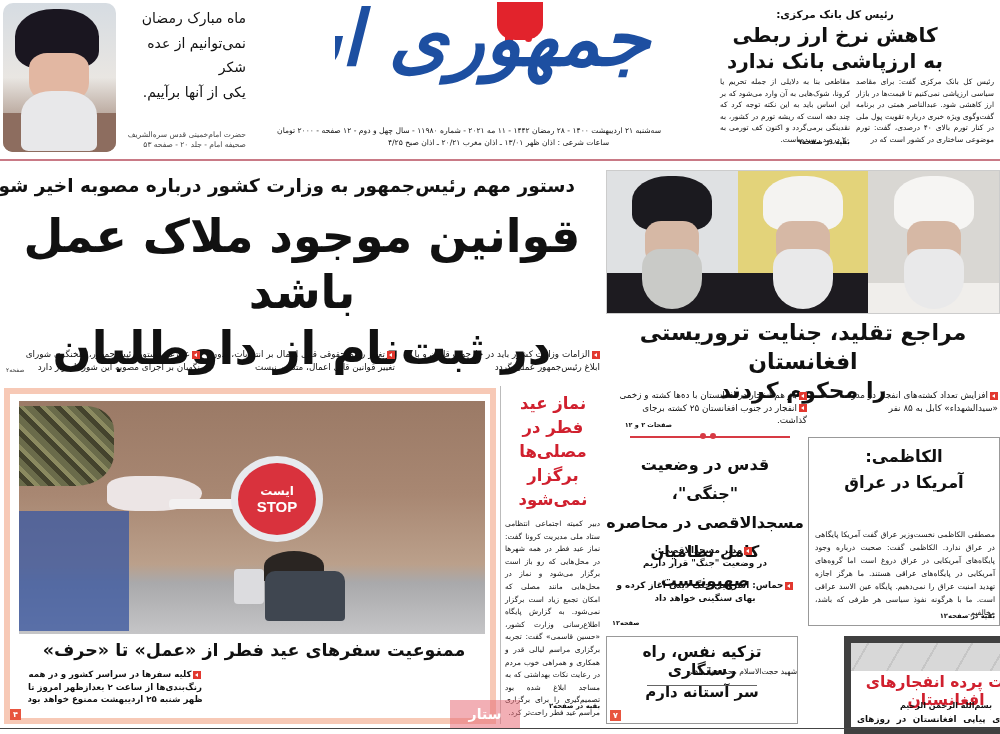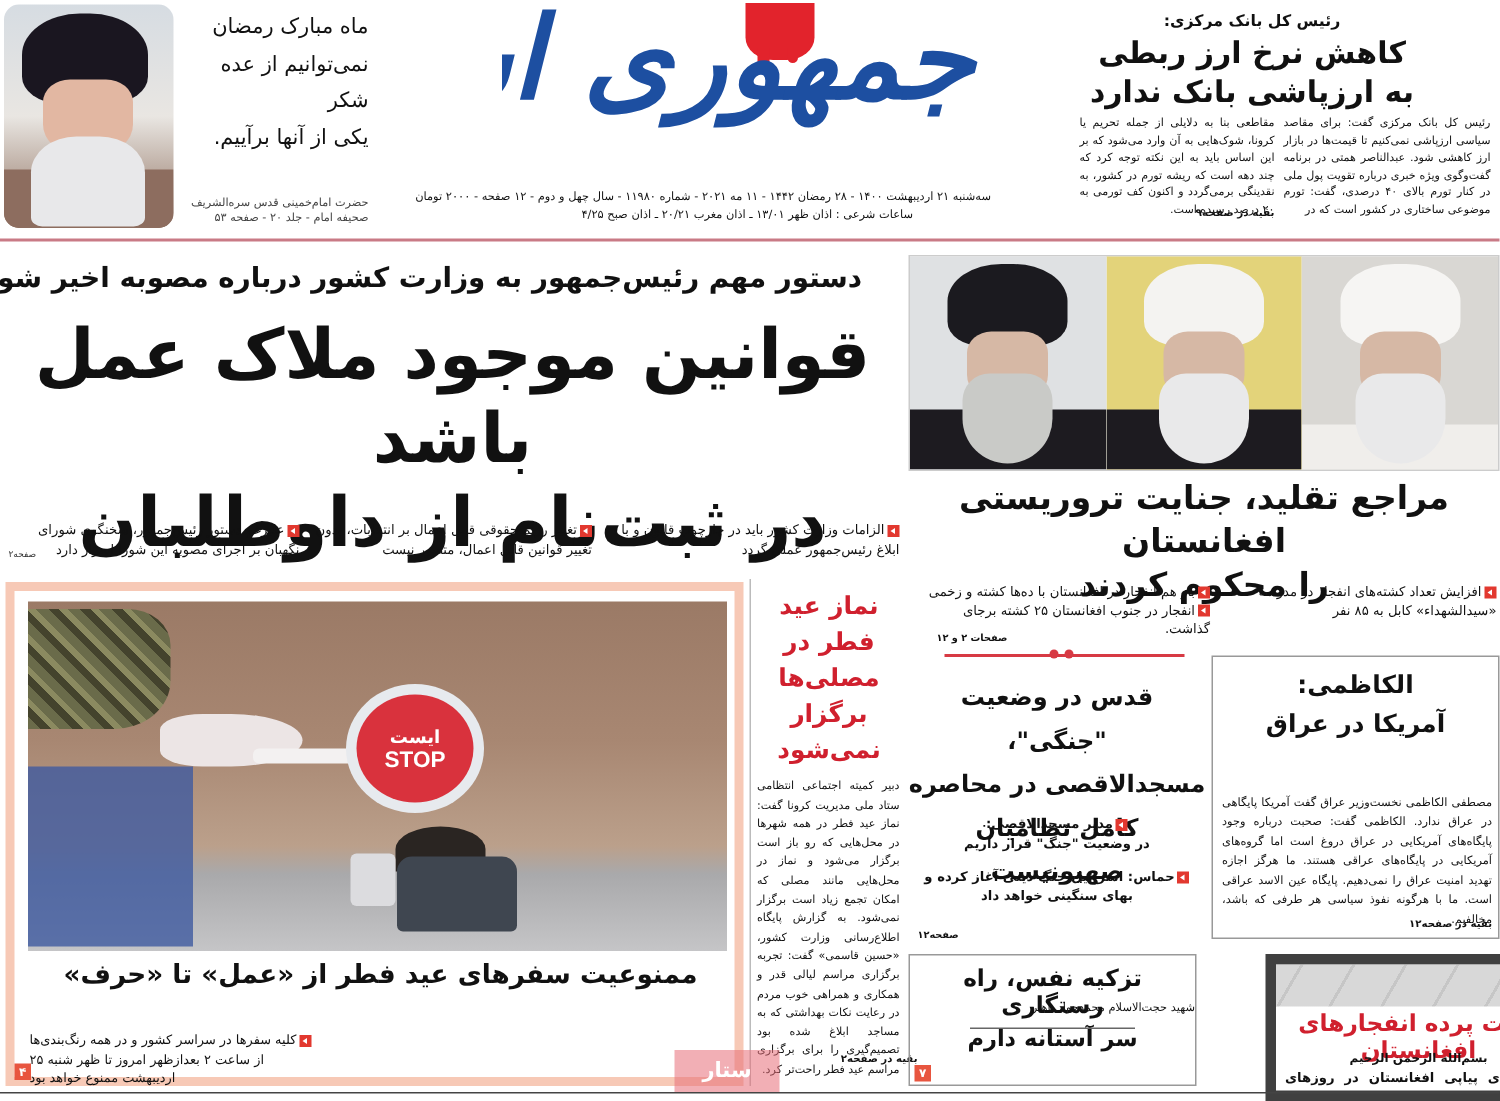--- a/index.html
+++ b/index.html
@@ -63,28 +63,28 @@
   .stop-sign{position:absolute;left:212px;top:55px;width:92px;height:86px;border-radius:50%;background:#e7eaee;display:flex;align-items:center;justify-content:center}
   .stop-sign .inner{width:78px;height:72px;border-radius:50%;background:#d9323d;display:flex;flex-direction:column;align-items:center;justify-content:center;color:#fff;font-weight:bold}
   .stop-sign .fa{font-size:12px;line-height:14px}
   .stop-sign .en{font-size:15px;line-height:17px;font-family:"Liberation Sans",sans-serif;direction:ltr}
   .truck{position:absolute;left:0;top:110px;width:110px;height:120px;background:#3e5aa0;opacity:.8}
   .tunnel{position:absolute;left:245px;top:150px;width:60px;height:30px;background:#2a2522;border-radius:50% 50% 0 0}
   .car{position:absolute;left:246px;top:170px;width:80px;height:50px;background:#3f4650;border-radius:10px 10px 4px 4px}
   .car2{position:absolute;left:215px;top:168px;width:30px;height:35px;background:#dcdcdf;border-radius:4px}
   #photo-caption{position:absolute;left:0;top:246px;width:488px;font-size:17.5px;font-weight:bold;text-align:center}
   #photo-b1{left:210px;top:278px;width:265px;font-size:8.6px;line-height:12.5px;font-weight:bold;position:absolute;text-align:right}
-  #photo-b2{left:10px;top:294px;width:190px;font-size:8.6px;line-height:12.5px;font-weight:normal;position:absolute;text-align:left}
+  #photo-b2{left:10px;top:274px;width:190px;font-size:8.6px;line-height:12.5px;font-weight:bold;position:absolute;text-align:center}
   .pg-tag{position:absolute;width:11px;height:11px;background:#e8553f;color:#fff;font-size:8px;line-height:11px;text-align:center;font-weight:bold}
 
   
   #eid-col{left:500px;top:386px;width:102px;height:338px;border-left:1px solid #bbb}
   #eid-head{position:absolute;left:6px;top:6px;width:92px;font-size:16.5px;line-height:24px;color:#d0202e;font-weight:bold;text-align:center}
   #eid-body{position:absolute;left:4px;top:132px;width:95px;font-size:7.4px;line-height:12.6px;text-align:justify}
-  #eid-more{position:absolute;left:16px;top:316px;width:95px;font-size:6.8px;font-weight:bold}
+  #eid-more{position:absolute;left:4px;top:316px;width:95px;font-size:6.8px;font-weight:bold}
   #quds-rule{left:630px;top:436px;width:160px;height:2px;background:#d73a44}
   .dot{position:absolute;top:433px;width:6px;height:6px;border-radius:50%;background:#d73a44}
   #quds-head{left:606px;top:450px;width:198px;font-size:16px;line-height:29px;font-weight:bold;text-align:center}
   #quds-b1{left:606px;top:544px;width:198px;font-size:8.8px;line-height:13px;text-align:center;font-weight:bold}
   #quds-b2{left:606px;top:579px;width:198px;font-size:8.8px;line-height:13px;text-align:center;font-weight:bold}
   #quds-ref{left:612px;top:619px;font-size:6.5px;font-weight:bold}
 
   
   #kazemi-box{left:808px;top:437px;width:192px;height:189px;border:1px solid #999}
   #kazemi-head{position:absolute;left:0;top:6px;width:190px;font-size:16.5px;line-height:26px;font-weight:bold;text-align:center}

